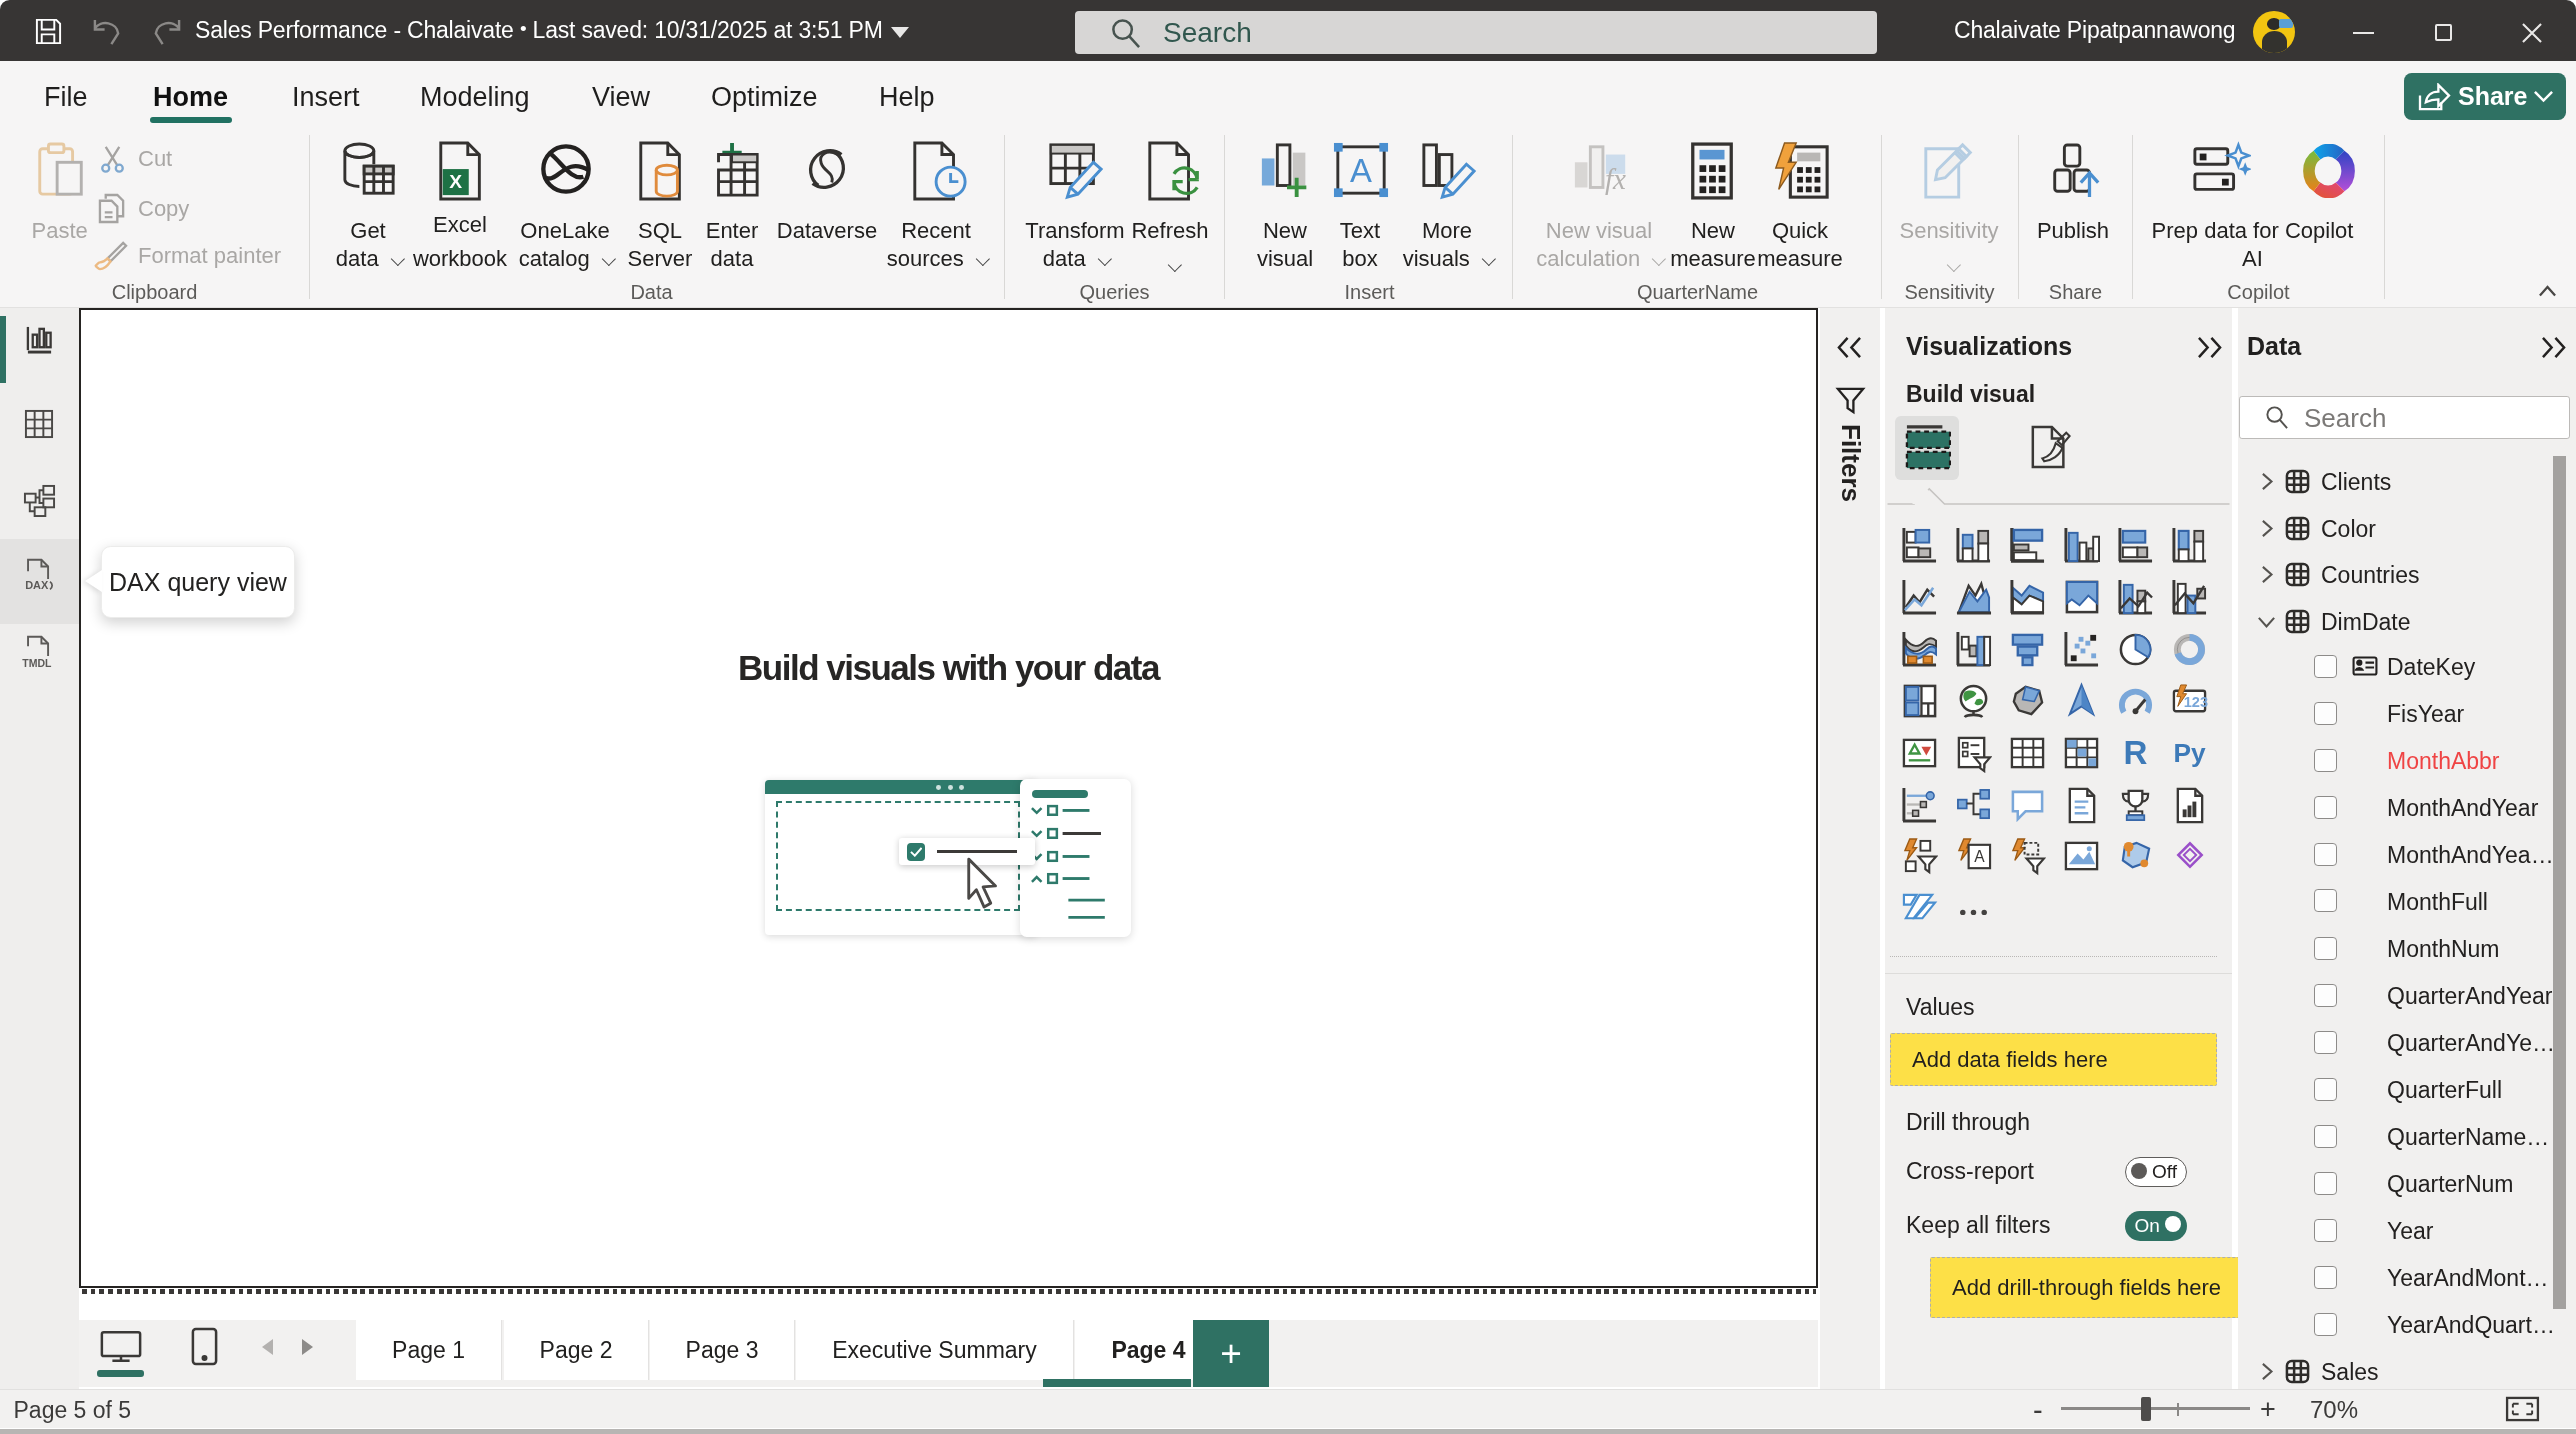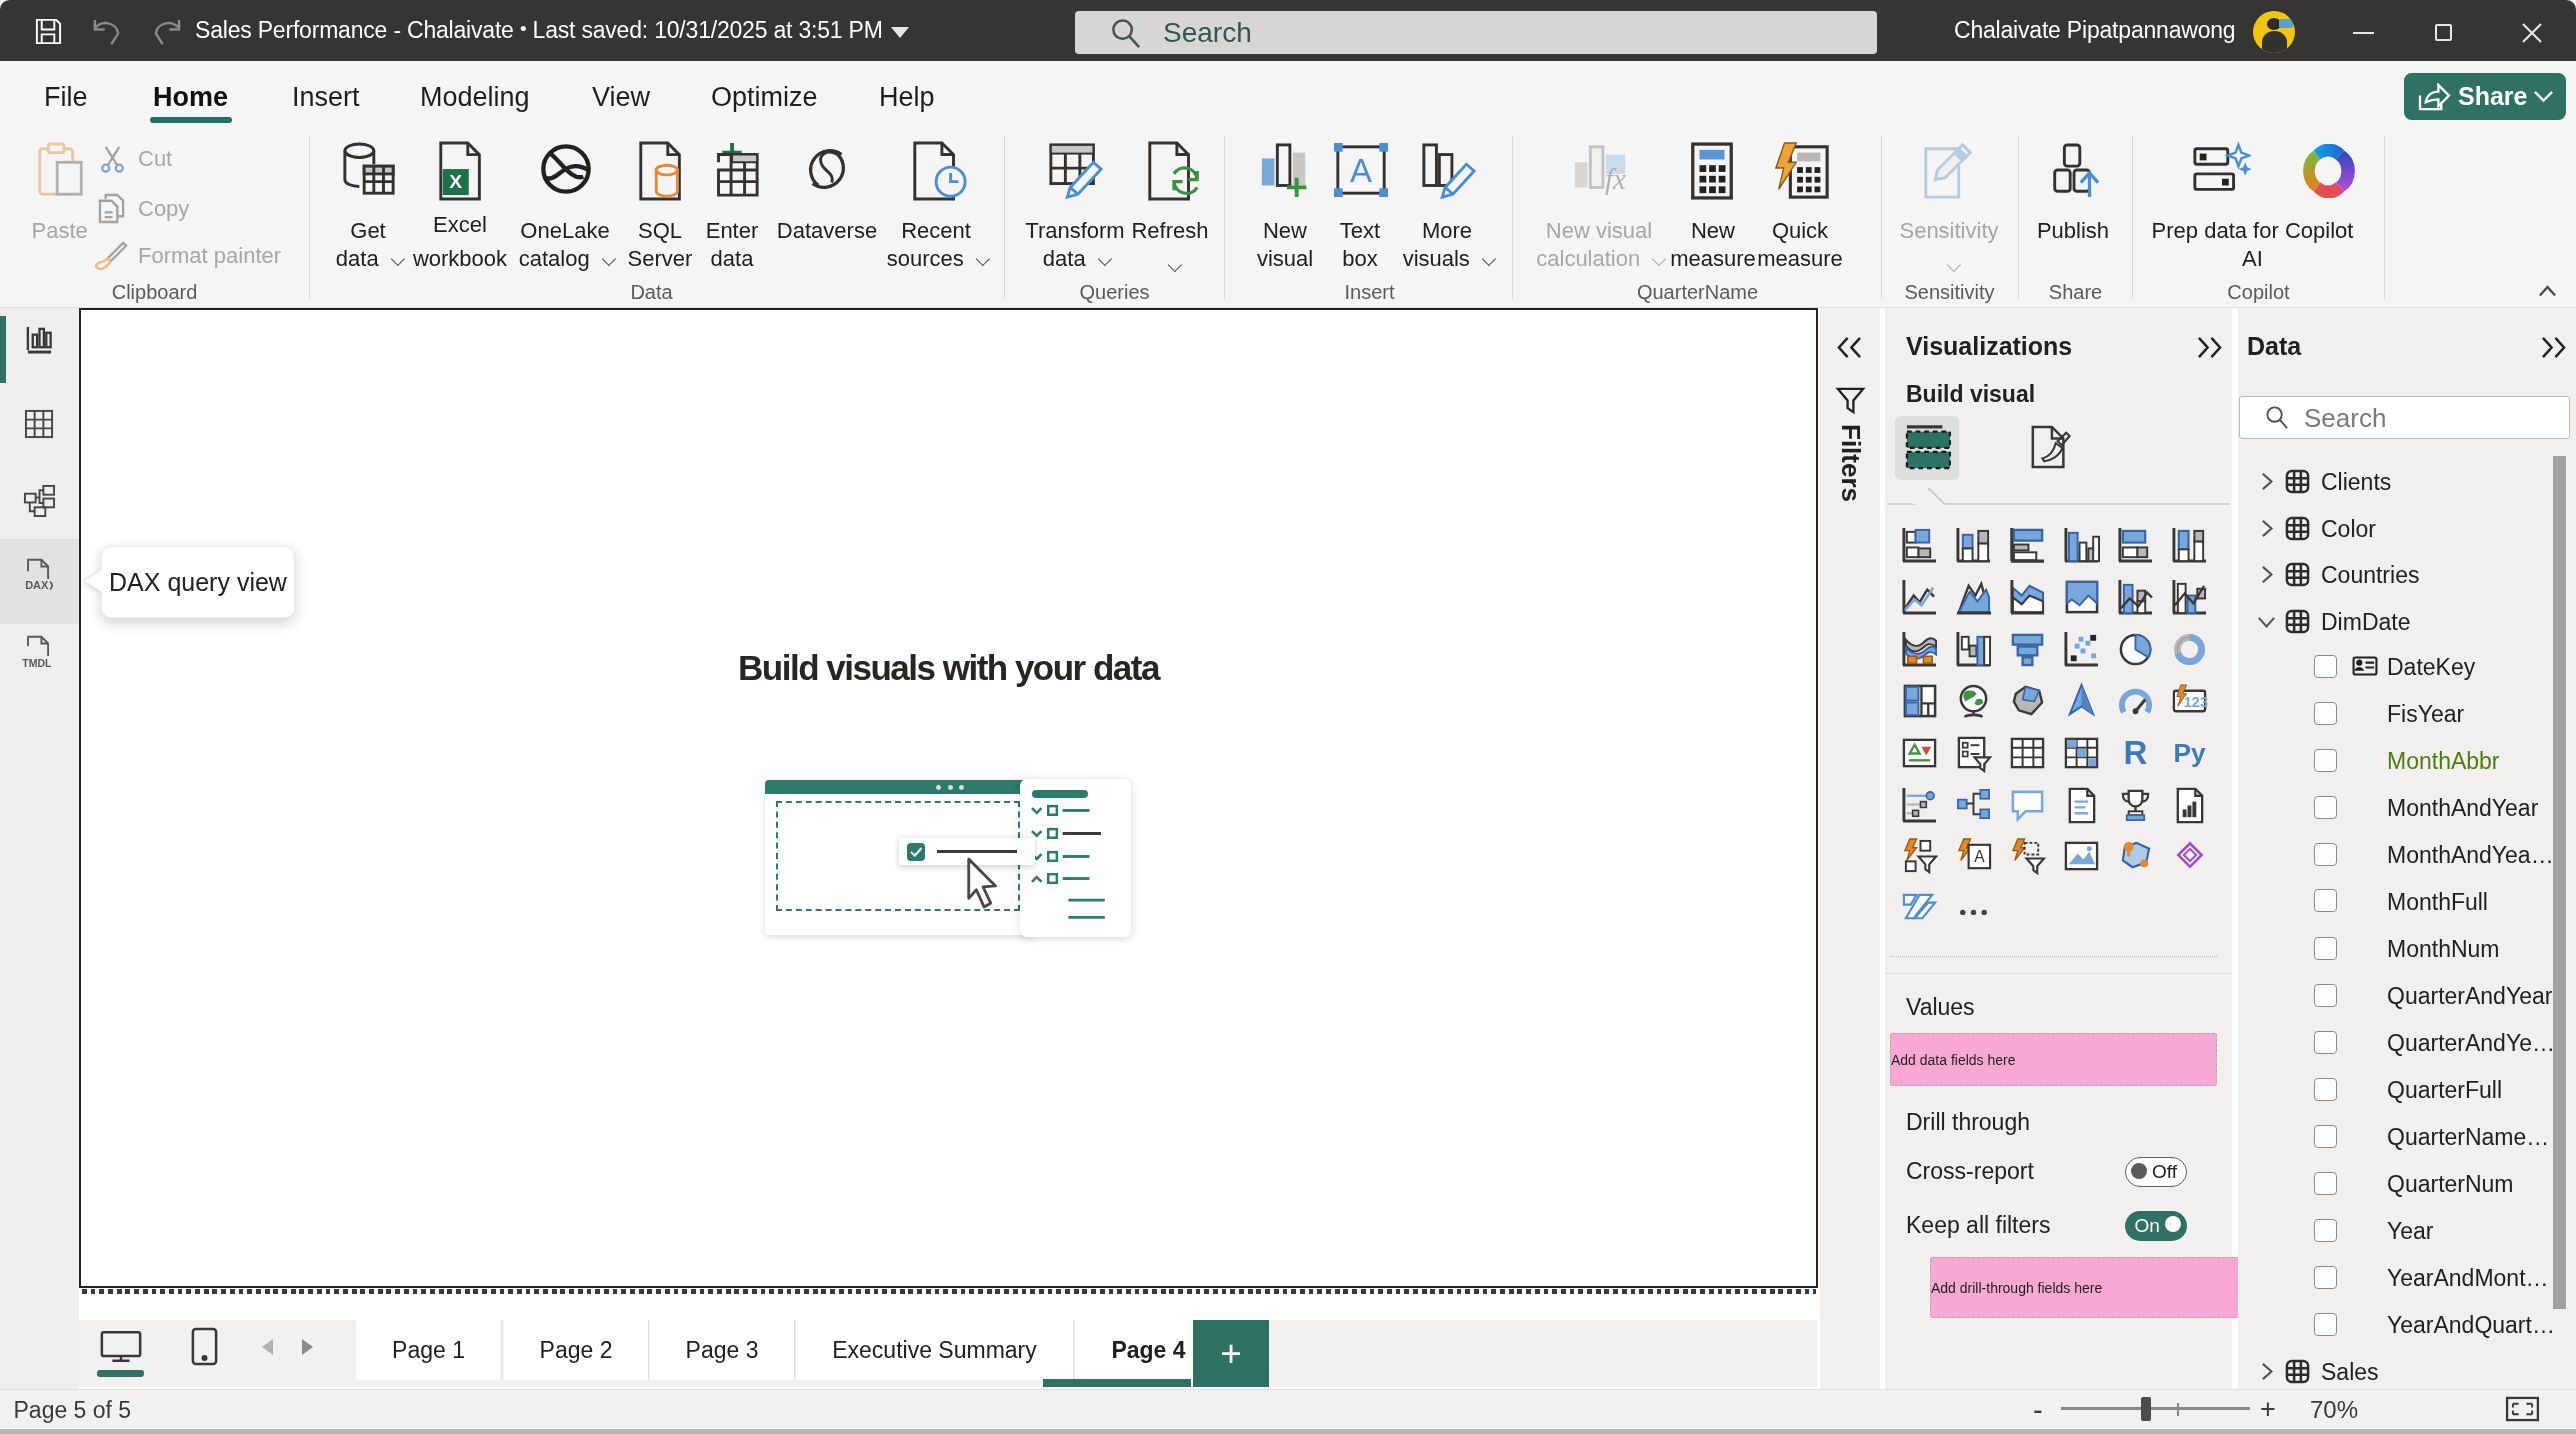--- a/index.html
+++ b/index.html
@@ -28,21 +28,21 @@
 
 #canvas{left:79px;top:308px;width:1739px;height:980px;background:#fff;border:2.9px solid #262422;}
 #ants{left:82px;top:1289px;width:1734px;height:4.8px;background:repeating-linear-gradient(90deg,#3a3836 0 4.8px,transparent 4.8px 8.7px);}
 #cv-title{left:79px;top:648px;width:1739px;text-align:center;font-size:35px;font-weight:bold;letter-spacing:-1.5px;color:#272625;}
 #cv-sub{left:79px;top:710px;width:1739px;text-align:center;font-size:27px;color:#3b3a39;}
 
 #filters{left:1820px;top:308px;width:60px;height:1081px;background:#f1f0ef;}
 #vizpanel{left:1885px;top:308px;width:347px;height:1081px;background:#f1f0ef;}
 #datapanel{left:2238px;top:308px;width:338px;height:1081px;background:#f1f0ef;}
 .pan-title{font-size:25px;font-weight:bold;color:#21201f;}
-.dashbox{position:absolute;background:#f9a8d4;border:1.9px dashed #b0aeac;border-radius:1.9px;font-size:14px;color:#201f1e;display:flex;align-items:center;}
+.dashbox{position:absolute;background:#fde047;border:1.9px dashed #b0aeac;border-radius:1.9px;font-size:22px;color:#201f1e;display:flex;align-items:center;padding-left:21px;}
 
 #pagesbar{left:79px;top:1320px;width:1739px;height:67px;background:#f2f1f0;}
 .tab{position:absolute;top:1320px;height:60px;background:#fff;font-size:23px;color:#21201f;display:flex;align-items:center;justify-content:center;border-right:1px solid #e3e2e1;margin-left:32px;}
 
 #statusbar{left:0;top:1389px;width:2576px;height:39px;background:#f2f1f0;border-top:1px solid #e1e0df;}
 #btmstrip{left:0;top:1429px;width:2576px;height:5.8px;background:#b7b5b3;}
 </style>
 </head>
 <body>
 <div id="root">
@@ -774,21 +774,21 @@
   <svg class="abs" style="left:2352px;top:656px" width="26" height="20" viewBox="0 0 27 21" fill="none" stroke="#232120" stroke-width="2.2">
       <rect x="1.5" y="1.5" width="24" height="18" rx="2"></rect>
       <circle cx="7.5" cy="7" r="2.2" fill="#232120"></circle>
       <path d="M4 14.5 c1 -2.6 6 -2.6 7 0 z" fill="#232120"></path>
       <path d="M14 7 h9 M14 12 h9"></path>
     </svg>
   <div class="abs" style="left:2387px;top:654px;font-size:23px;color:#232120">DateKey</div>
   <div class="abs" style="left:2314px;top:702px;width:23px;height:23px;background:#fdfdfd;border:1.9px solid #8d8b89;border-radius:3.9px"></div>
   <div class="abs" style="left:2387px;top:701px;font-size:23px;color:#232120">FisYear</div>
   <div class="abs" style="left:2314px;top:749px;width:23px;height:23px;background:#fdfdfd;border:1.9px solid #8d8b89;border-radius:3.9px"></div>
-  <div class="abs" style="left:2387px;top:748px;font-size:23px;color:#4d7c0f">MonthAbbr</div>
+  <div class="abs" style="left:2387px;top:748px;font-size:23px;color:#ef4444">MonthAbbr</div>
   <div class="abs" style="left:2314px;top:796px;width:23px;height:23px;background:#fdfdfd;border:1.9px solid #8d8b89;border-radius:3.9px"></div>
   <div class="abs" style="left:2387px;top:795px;font-size:23px;color:#232120">MonthAndYear</div>
   <div class="abs" style="left:2314px;top:843px;width:23px;height:23px;background:#fdfdfd;border:1.9px solid #8d8b89;border-radius:3.9px"></div>
   <div class="abs" style="left:2387px;top:842px;font-size:23px;color:#232120">MonthAndYea…</div>
   <div class="abs" style="left:2314px;top:889px;width:23px;height:23px;background:#fdfdfd;border:1.9px solid #8d8b89;border-radius:3.9px"></div>
   <div class="abs" style="left:2387px;top:889px;font-size:23px;color:#232120">MonthFull</div>
   <div class="abs" style="left:2314px;top:937px;width:23px;height:23px;background:#fdfdfd;border:1.9px solid #8d8b89;border-radius:3.9px"></div>
   <div class="abs" style="left:2387px;top:936px;font-size:23px;color:#232120">MonthNum</div>
   <div class="abs" style="left:2314px;top:984px;width:23px;height:23px;background:#fdfdfd;border:1.9px solid #8d8b89;border-radius:3.9px"></div>
   <div class="abs" style="left:2387px;top:983px;font-size:23px;color:#232120">QuarterAndYear</div>

